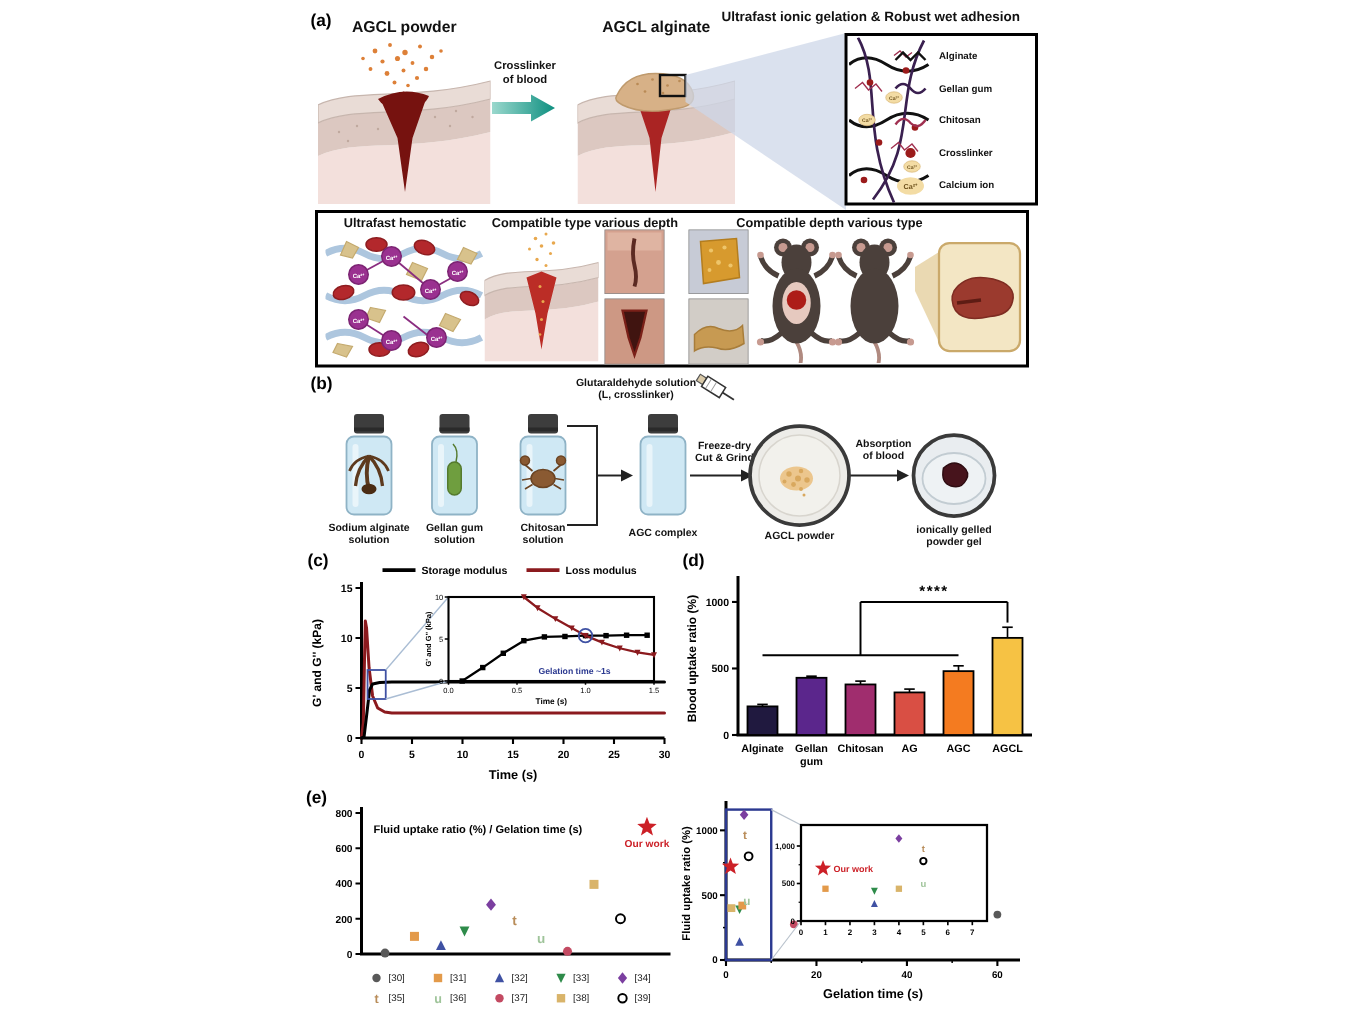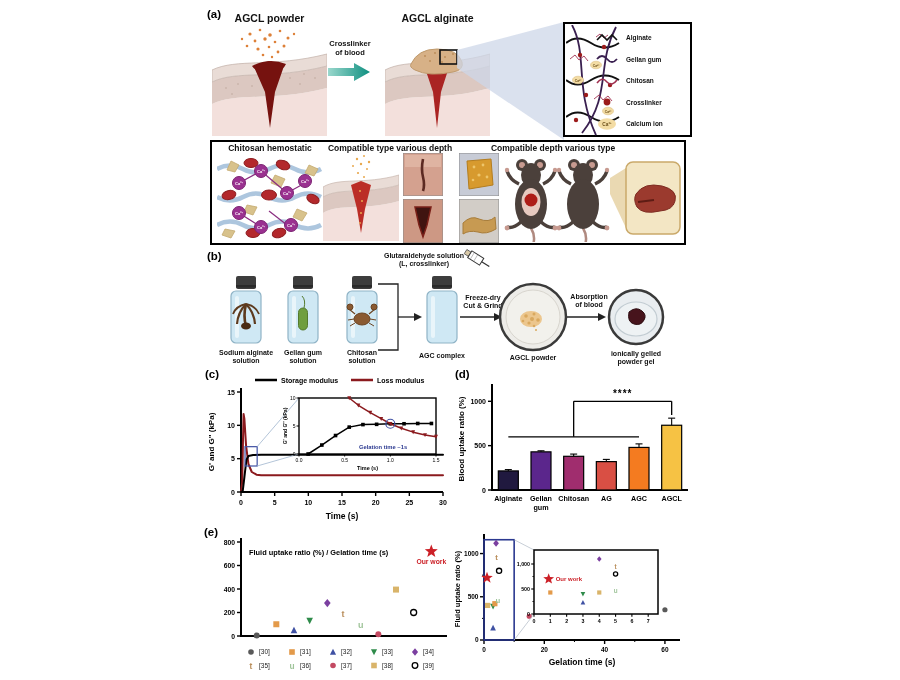--- a/index.html
+++ b/index.html
@@ -15,20 +15,21 @@
   .netrow span{font-size:6.5px;font-weight:bold;margin-left:5px;}
 </style>
 </head>
 <body>
 
 <div class="canvas">
 
   <div class="plabel" style="left:207px;top:8px;">(a)</div>
   <div class="cap" style="left:212px;top:12px;width:115px;font-size:10.5px;">AGCL powder</div>
   <div class="cap" style="left:385px;top:12px;width:105px;font-size:10.5px;">AGCL alginate</div>
+  <div class="cap" style="left:463px;top:6px;width:235px;font-size:9px;">Ultrafast ionic gelation &amp; Robust wet adhesion</div>
 
   <svg class="abs" style="left:212px;top:26px;" width="115" height="110" viewBox="0 0 115 110">
     <path d="M0,78 C25,66 60,76 115,62 L115,110 L0,110 Z" fill="#f3e0dc"></path>
     <path d="M0,56 C25,44 60,54 115,40 L115,62 C60,76 25,66 0,78 Z" fill="#dcc8c1"></path>
     <path d="M0,44 C25,32 60,42 115,28 L115,40 C60,54 25,44 0,56 Z" fill="#e9dcd6" stroke="#c7b6ae" stroke-width="0.8"></path>
     <g fill="#bfa89e">
         <circle cx="14" cy="62" r="0.8"></circle>
         <circle cx="26" cy="58" r="0.8"></circle>
         <circle cx="40" cy="60" r="0.8"></circle>
         <circle cx="78" cy="52" r="0.8"></circle>
@@ -148,21 +149,21 @@
         <svg width="26" height="14" viewBox="0 0 26 14">
             <ellipse cx="12" cy="7" rx="9" ry="5.8" fill="#f3dca4"></ellipse>
             <text x="12" y="9" font-size="4.8" font-weight="bold" text-anchor="middle" fill="#6b4f1a">Ca²⁺</text>
           </svg>
         <span>Calcium ion</span>
         </div>
     </div>
   </div>
 
   <div class="box2" style="left:210px;top:140px;width:476px;height:105px;"></div>
-  <div class="cap" style="left:215px;top:143px;width:110px;font-size:8.5px;">Chitosan hemostatic</div>
+  <div class="cap" style="left:215px;top:143px;width:110px;font-size:8.5px;">Ultrafast hemostatic</div>
   <div class="cap" style="left:320px;top:143px;width:140px;font-size:8.5px;">Compatible type various depth</div>
   <div class="cap" style="left:462px;top:143px;width:182px;font-size:8.5px;">Compatible depth various type</div>
 
   <svg class="abs" style="left:217px;top:155px;" width="106" height="84" viewBox="0 0 106 84">
     <path d="M0,14 q13,-7 26,0 t26,0 t26,0 t26,0" stroke="#adc6de" stroke-width="4.5" fill="none"></path>
     <path d="M0,42 q13,7 26,0 t26,0 t26,0 t26,0" stroke="#adc6de" stroke-width="4.5" fill="none"></path>
     <path d="M0,70 q13,-7 26,0 t26,0 t26,0 t26,0" stroke="#adc6de" stroke-width="4.5" fill="none"></path>
     <g fill="#d8c28c" stroke="#c4aa6e" stroke-width="0.8">
       <polygon points="14,6 22,10 18,17 10,15"></polygon>
         <polygon points="58,20 68,24 64,32 54,28"></polygon>

